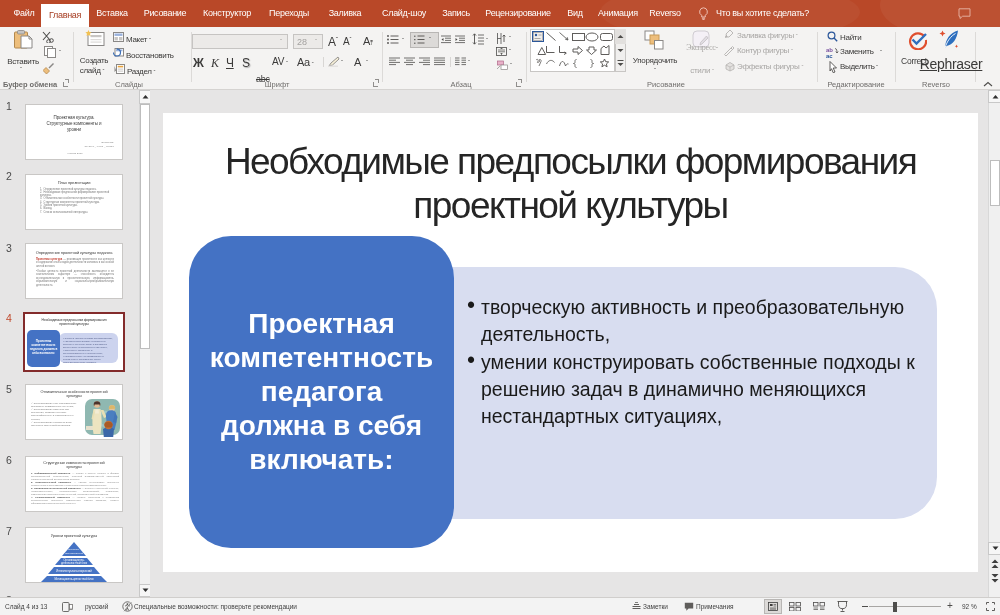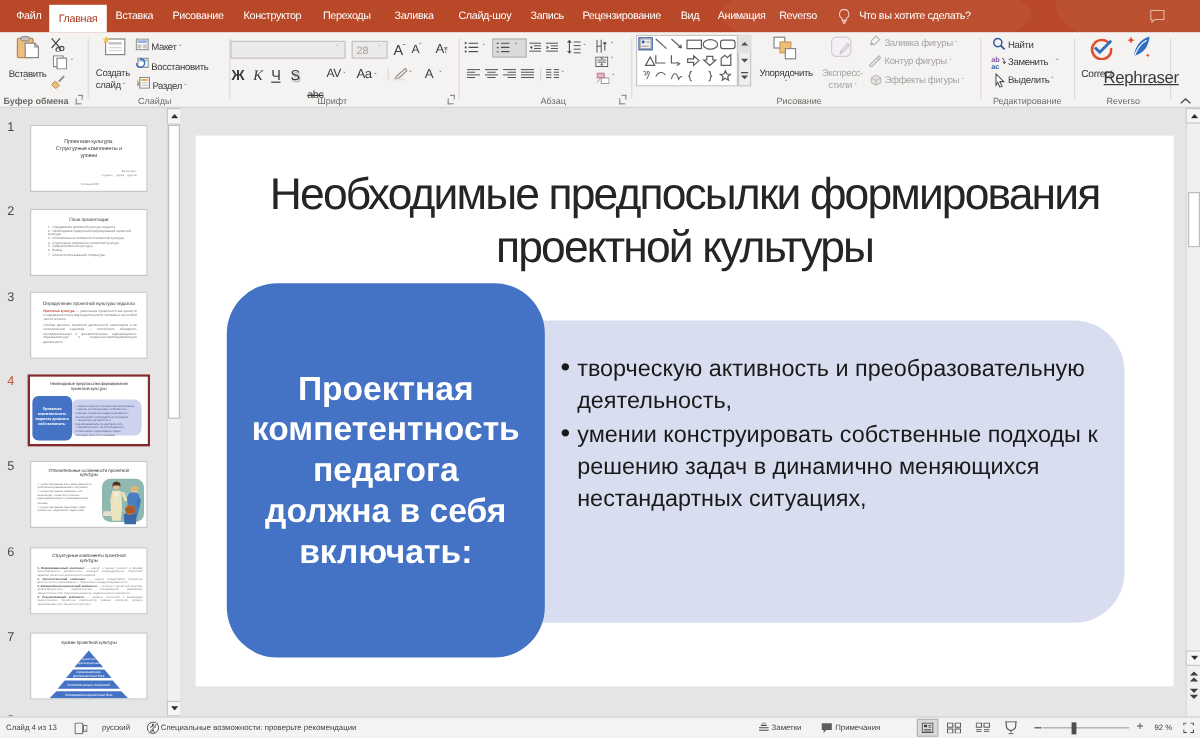--- a/index.html
+++ b/index.html
@@ -271,21 +271,21 @@
       <rect x="1" y="1" width="9" height="9" fill="#fdfdfd" stroke="#8a8886"></rect>
       <rect x="6" y="5" width="9" height="9" fill="#edbe7c" stroke="#c89a56"></rect>
       <rect x="10.5" y="10.5" width="8.5" height="8.5" fill="#fff" stroke="#8a8886"></rect>
     </svg>
     <div class="rtxt ctr" style="left:655px; top:29px;">Упорядочить</div>
     <div class="chev abs ctr" style="left:655px; top:40px;">ˇ</div>
     <svg class="abs" style="left:692px; top:3px;" width="21" height="20" viewBox="0 0 21 20">
       <rect x="1" y="1" width="16" height="16" rx="4" fill="#f4f0f6" stroke="#d0ccd2"></rect>
       <path d="M16 8l-6 6-2 1 0.5-2.5L14.5 6z" fill="#e0dce2" stroke="#c0bcbe" stroke-width="0.7"></path>
     </svg>
-    <div class="rtxt ctr gray" style="left:702px; top:29px;">Экспресс-</div>
+    <div class="rtxt ctr gray" style="left:702px; top:16px;font-family:Liberation Serif, serif;">Экспресс-</div>
     <div class="rtxt ctr gray" style="left:702px; top:39px;">стили <span class="chev gray">ˇ</span></div>
     <svg class="abs" style="left:724px; top:2px;" width="11" height="11" viewBox="0 0 11 11">
         <path d="M2 5L6 1l3 3-4 4H3z" fill="none" stroke="#b4b2b0" stroke-width="0.9"></path>
         <path d="M1 8c0-1 0.8-1 1-2l1.5 1.5C3 9 1 9.5 1 8z" fill="#b4b2b0"></path>
       </svg>
     <div class="rtxt gray" style="left:737px; top:4px;">Заливка фигуры <span class="chev gray">ˇ</span></div>
     <svg class="abs" style="left:723px; top:18px;" width="11" height="11" viewBox="0 0 11 11">
         <path d="M1.5 9.5L8 3l1.5 1.5L3 11z M8 3l1.5-1.5 1.5 1.5L9.5 4.5z" fill="none" stroke="#b4b2b0" stroke-width="0.9"></path>
       </svg>
     <div class="rtxt gray" style="left:737px; top:19px;">Контур фигуры <span class="chev gray">ˇ</span></div>

